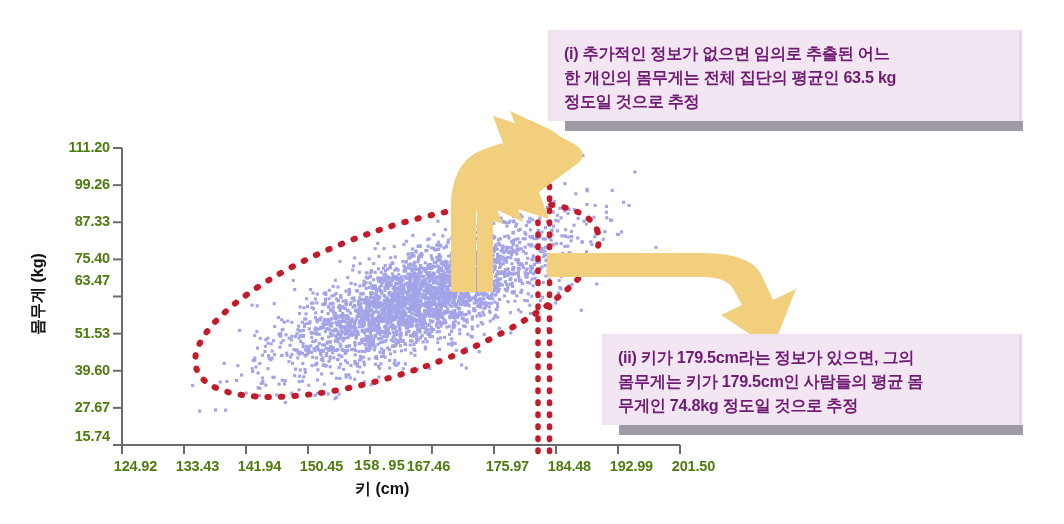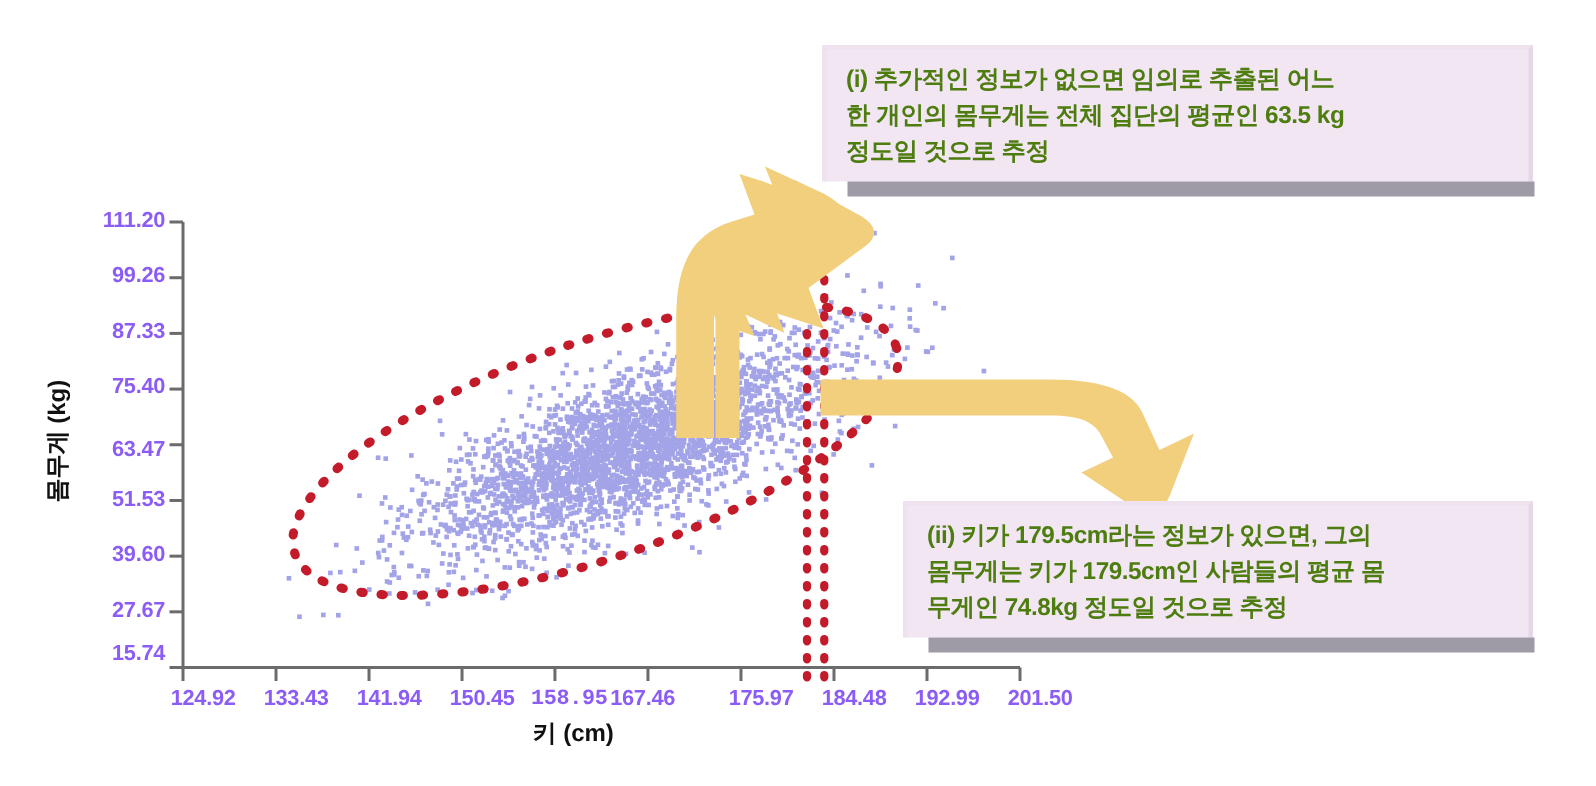--- a/index.html
+++ b/index.html
@@ -12,21 +12,21 @@
 
   
   #chart-svg{position:absolute;left:0;top:0;width:1064px;height:524px;}
 
   
   .tick-label{
     position:absolute;
     font-size:14.5px;
     font-weight:700;
     letter-spacing:-0.2px;
-    color:#8b5cf6;
+    color:#4d7c0f;
     white-space:nowrap;
     font-family:"Liberation Sans","DejaVu Sans",sans-serif;
   }
   .ytick{text-align:right;}
   .xtick{text-align:right;}
 
   .axis-title{
     position:absolute;
     font-size:16px;
     font-weight:700;
@@ -43,21 +43,21 @@
     position:absolute;
     box-sizing:border-box;
     background:#f3e6f3;
     border-top:3px solid #efe2ef;
     border-left:3px solid #efe2ef;
     border-right:3px solid #e6d6e6;
     padding:9px 10px 8px 13px;
     font-size:16.2px;
     font-weight:700;
     line-height:1.47;
-    color:#4d7c0f;
+    color:#701a75;
     letter-spacing:-0.3px;
     word-break:keep-all;
   }
   .callout .shadow-bar{
     position:absolute;
     left:14px;right:-4px;bottom:-10px;height:10px;
     background:#9e9aa6;
   }
   .callout-inner{position:relative;z-index:2;}
   .callout-line{display:block;}
@@ -3166,21 +3166,21 @@
           <line y1="445" y2="454" x1="680" x2="680"></line>
         </g>
     </g>
   </svg>
 
   <div id="ytick-labels">
       <div class="tick-label ytick" style="left: 34px; width: 76px; top: 139px;">111.20</div>
       <div class="tick-label ytick" style="left: 34px; width: 76px; top: 176.148px;">99.26</div>
       <div class="tick-label ytick" style="left: 34px; width: 76px; top: 213.266px;">87.33</div>
       <div class="tick-label ytick" style="left: 34px; width: 76px; top: 250.383px;">75.40</div>
-      <div class="tick-label ytick" style="left: 34px; width: 76px; top: 292px;">63.47</div>
+      <div class="tick-label ytick" style="left: 34px; width: 76px; top: 272px;">63.47</div>
       <div class="tick-label ytick" style="left: 34px; width: 76px; top: 324.648px;">51.53</div>
       <div class="tick-label ytick" style="left: 34px; width: 76px; top: 361.766px;">39.60</div>
       <div class="tick-label ytick" style="left: 34px; width: 76px; top: 398.883px;">27.67</div>
       <div class="tick-label ytick" style="left: 34px; width: 76px; top: 428px;">15.74</div>
     </div>
   <div id="xtick-labels">
       <div class="tick-label xtick" style="width: 70px; left: 87px; top: 458px;">124.92</div>
       <div class="tick-label xtick" style="width: 70px; left: 149.008px; top: 458px;">133.43</div>
       <div class="tick-label xtick" style="width: 70px; left: 211.016px; top: 458px;">141.94</div>
       <div class="tick-label xtick" style="width: 70px; left: 273.024px; top: 458px;">150.45</div>

